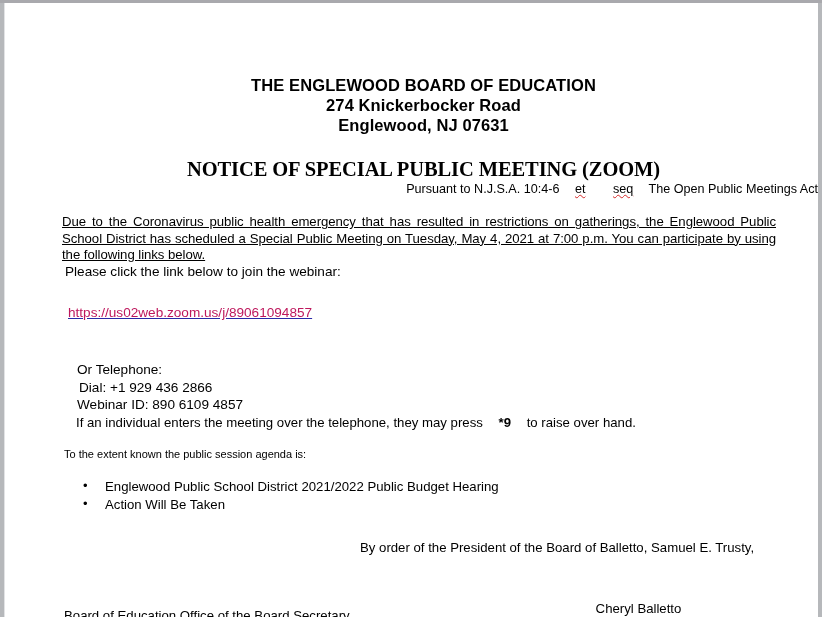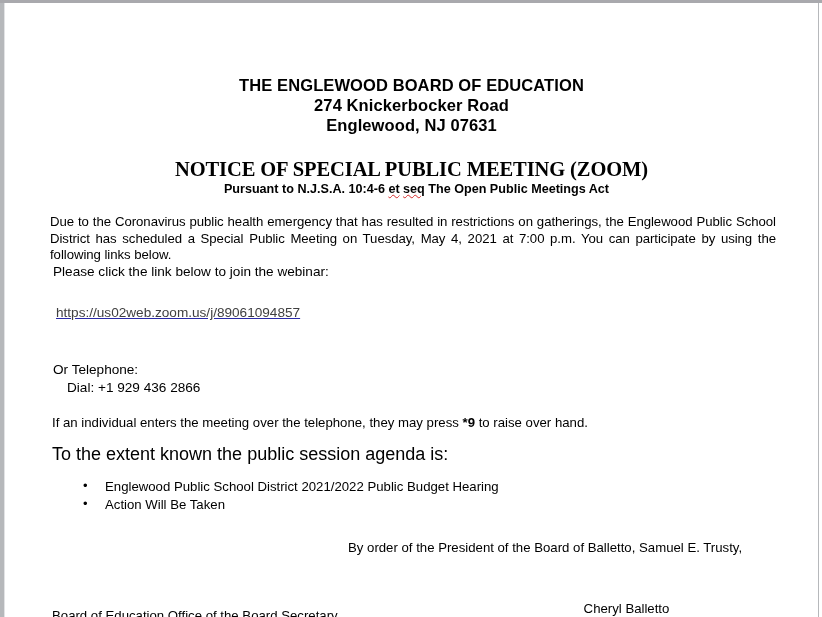--- a/index.html
+++ b/index.html
@@ -1,15 +1,15 @@
 <!DOCTYPE html>
 <html><head>
 <meta charset="utf-8">
 <style>
-  * { box-sizing: border-box; }
+  * { box-sizing: border-box; padding-left: 12px; }
   html, body {
     margin: 0;
     padding: 0;
     background: #ffffff;
   }
   body {
     width: 822px;
     height: 617px;
     overflow: hidden;
     font-family: "Liberation Sans", sans-serif;
@@ -79,22 +79,22 @@
   #notice-title {
     text-align: center;
     font-weight: bold;
     font-size: 20.5px;
     line-height: 24px;
     letter-spacing: -0.1px;
     margin-top: 22px;
     font-family: Liberation Serif, serif;
   }
   #notice-subtitle {
-    text-align: center;
-    font-weight: bold;
+    text-align: right;
+    font-weight: normal;
     font-size: 12.6px;
     line-height: 15px;
     margin-top: 1px;
     margin-left: 10px;
   }
   .squiggle {
     text-decoration: underline;
     text-decoration-color: #d42a2a;
     text-decoration-style: wavy;
     text-decoration-thickness: 1px;
@@ -104,41 +104,42 @@
   
   #intro-paragraph {
     position: absolute;
     left: 45px;
     top: 198px;
     width: 726px;
     text-align: justify;
     font-size: 13.2px;
     line-height: 16.4px;
     letter-spacing: -0.05px;
+    text-decoration: underline;
   }
 
   .calibri {
     font-family: Liberation Sans, sans-serif;
   }
 
   #join-line {
     position: absolute;
     left: 48px;
     top: 260px;
     font-size: 13.6px;
     line-height: 18px;
   }
 
   #webinar-link {
     position: absolute;
     left: 51px;
     top: 301px;
     font-size: 13.6px;
     line-height: 18px;
-    color: #404040;
+    color: #be185d;
     text-decoration: underline;
     text-decoration-color: #2a2aa8;
     cursor: pointer;
   }
 
   #telephone-block {
     position: absolute;
     left: 48px;
     top: 358px;
     font-size: 13.6px;
@@ -152,21 +153,21 @@
     top: 412px;
     font-size: 13.2px;
     line-height: 16.5px;
   }
   #raise-hand-line b { font-weight: bold; }
 
   #agenda-intro {
     position: absolute;
     left: 47px;
     top: 443px;
-    font-size: 18px;
+    font-size: 11px;
     line-height: 16.5px;
   }
 
   #agenda-list {
     position: absolute;
     left: 0;
     top: 475px;
     margin: 0;
     padding: 0;
     list-style: none;
@@ -241,20 +242,21 @@
 
     <p id="intro-paragraph">Due to the Coronavirus public health emergency that has resulted in restrictions on gatherings, the Englewood Public School District has scheduled a Special Public Meeting on Tuesday, May 4, 2021 at 7:00 p.m. You can participate by using the following links below.</p>
 
     <div id="join-line" class="calibri">Please click the link below to join the webinar:</div>
 
     <a id="webinar-link" class="calibri" href="#">https://us02web.zoom.us/j/89061094857</a>
 
     <div id="telephone-block" class="calibri">
       <div>Or Telephone:</div>
       <div id="dial-line">Dial: +1 929 436 2866</div>
+      <div>Webinar ID: 890 6109 4857</div>
     </div>
 
     <div id="raise-hand-line">
       <span>If an individual enters the meeting over the telephone, they may press </span><b>*9</b><span> to raise over hand.</span>
     </div>
 
     <div id="agenda-intro">To the extent known the public session agenda is:</div>
 
     <ul id="agenda-list">
       <li>Englewood Public School District 2021/2022 Public Budget Hearing</li>

